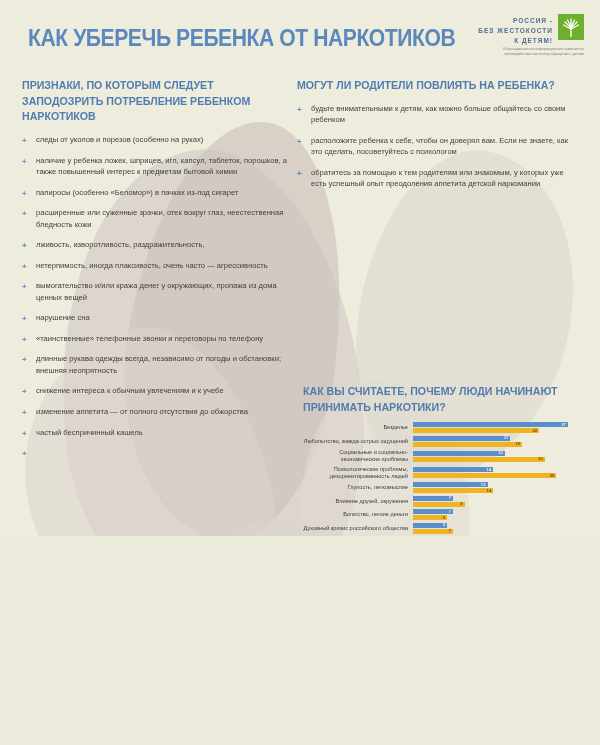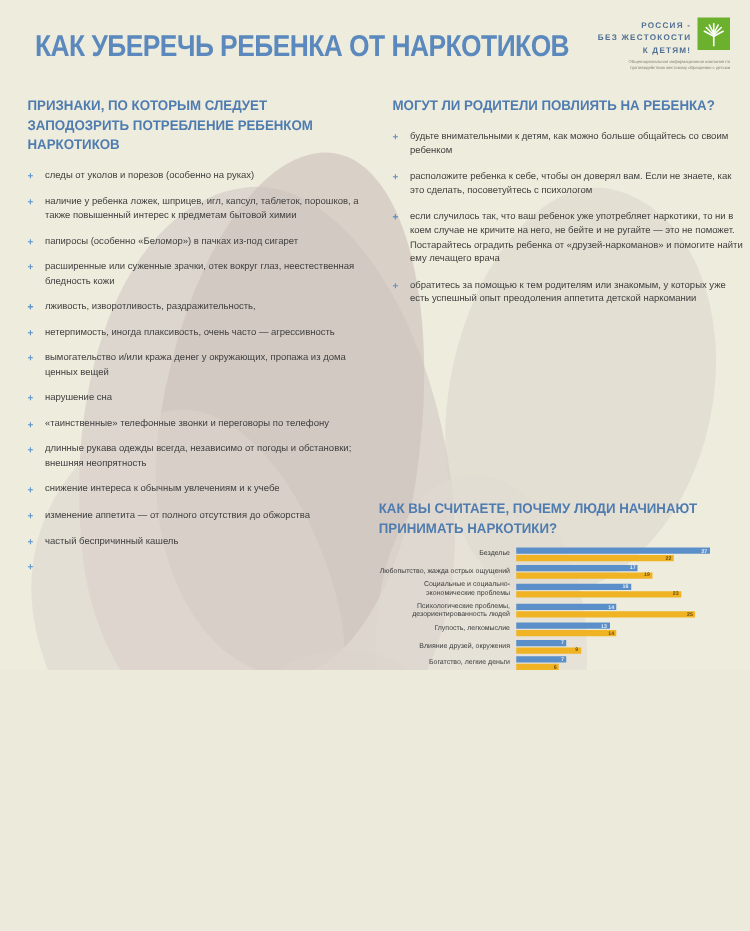--- a/index.html
+++ b/index.html
@@ -95,21 +95,21 @@
     position: absolute; inset: 3px;
   }
   .logo-sub {
     position: absolute; right: 16px; top: 47px;
     width: 104px; text-align: right;
     font-size: 3.4px; line-height: 1.5; color: #8a8476;
   }
 
   
   .col-left  { position: absolute; left: 22px; top: 78px; width: 272px; }
-  .col-right { position: absolute; left: 314px; top: 78px; width: 283px; }
+  .col-right { position: absolute; left: 297px; top: 78px; width: 283px; }
 
   .sect-title {
     font-family: "Liberation Sans Narrow", "Liberation Sans", sans-serif;
     font-size: 11.2px; font-weight: bold;
     color: #4f7cb0;
     line-height: 1.4;
     letter-spacing: 0px;
     transform: scaleX(0.95);
     transform-origin: left center;
     margin-bottom: 9px;
@@ -131,21 +131,21 @@
 
   .right-list li { margin-bottom: 8px; }
 
   .url {
     position: absolute; left: 24px; top: 712px;
     font-size: 9px; color: #6f92bf;
     text-decoration: underline;
   }
 
   
-  .chart-wrap { position: absolute; left: 303px; top: 400px; width: 290px; }
+  .chart-wrap { position: absolute; left: 303px; top: 384px; width: 290px; }
   .chart-title {
     font-family: "Liberation Sans Narrow", "Liberation Sans", sans-serif;
     font-size: 11.2px; font-weight: bold; color: #4f7cb0;
     line-height: 1.4; margin-bottom: 7px;
     transform: scaleX(0.95); transform-origin: left center;
   }
   .chart { position: relative; width: 290px; }
   .crow { display: flex; align-items: center; margin-bottom: 2.5px; }
   .clabel {
     width: 110px; flex: none;
@@ -241,21 +241,21 @@
   </div>
 
   <a class="url" href="#">www.ya-roditel.ru</a>
 
   <div class="col-right">
     <div class="sect-title">МОГУТ ЛИ РОДИТЕЛИ  ПОВЛИЯТЬ НА  РЕБЕНКА?</div>
     <ul class="bullets right-list" id="right-list">
         <li><span class="bul">+</span><span>будьте внимательными к детям, как можно больше общайтесь со своим ребенком</span></li>
         <li><span class="bul">+</span><span>расположите ребенка к себе, чтобы он доверял вам. Если не знаете, как это сделать, посоветуйтесь с психологом</span></li>
         <li><span class="bul">+</span></li>
-        <li><span class="bul">+</span><span>если случилось так, что ваш ребенок уже  употребляет наркотики,  то  ни в коем случае не кричите на него, не бейте и не ругайте — это не поможет.  Постарайтесь оградить ребенка от «друзей-наркоманов» и помогите найти ему лечащего врача</span></li>
+        <li><span class="bul">+</span></li>
         <li><span class="bul">+</span><span>обратитесь за помощью к тем родителям или знакомым, у которых уже есть успешный опыт преодоления аппетита детской наркомании</span></li>
       </ul>
   </div>
 
   <div class="chart-wrap">
     <div class="chart-title">КАК ВЫ СЧИТАЕТЕ, ПОЧЕМУ ЛЮДИ НАЧИНАЮТ ПРИНИМАТЬ НАРКОТИКИ?</div>
     <div class="chart" id="chart">
         <div class="crow">
           <div class="clabel">Безделье</div>
           <div class="cbars">

